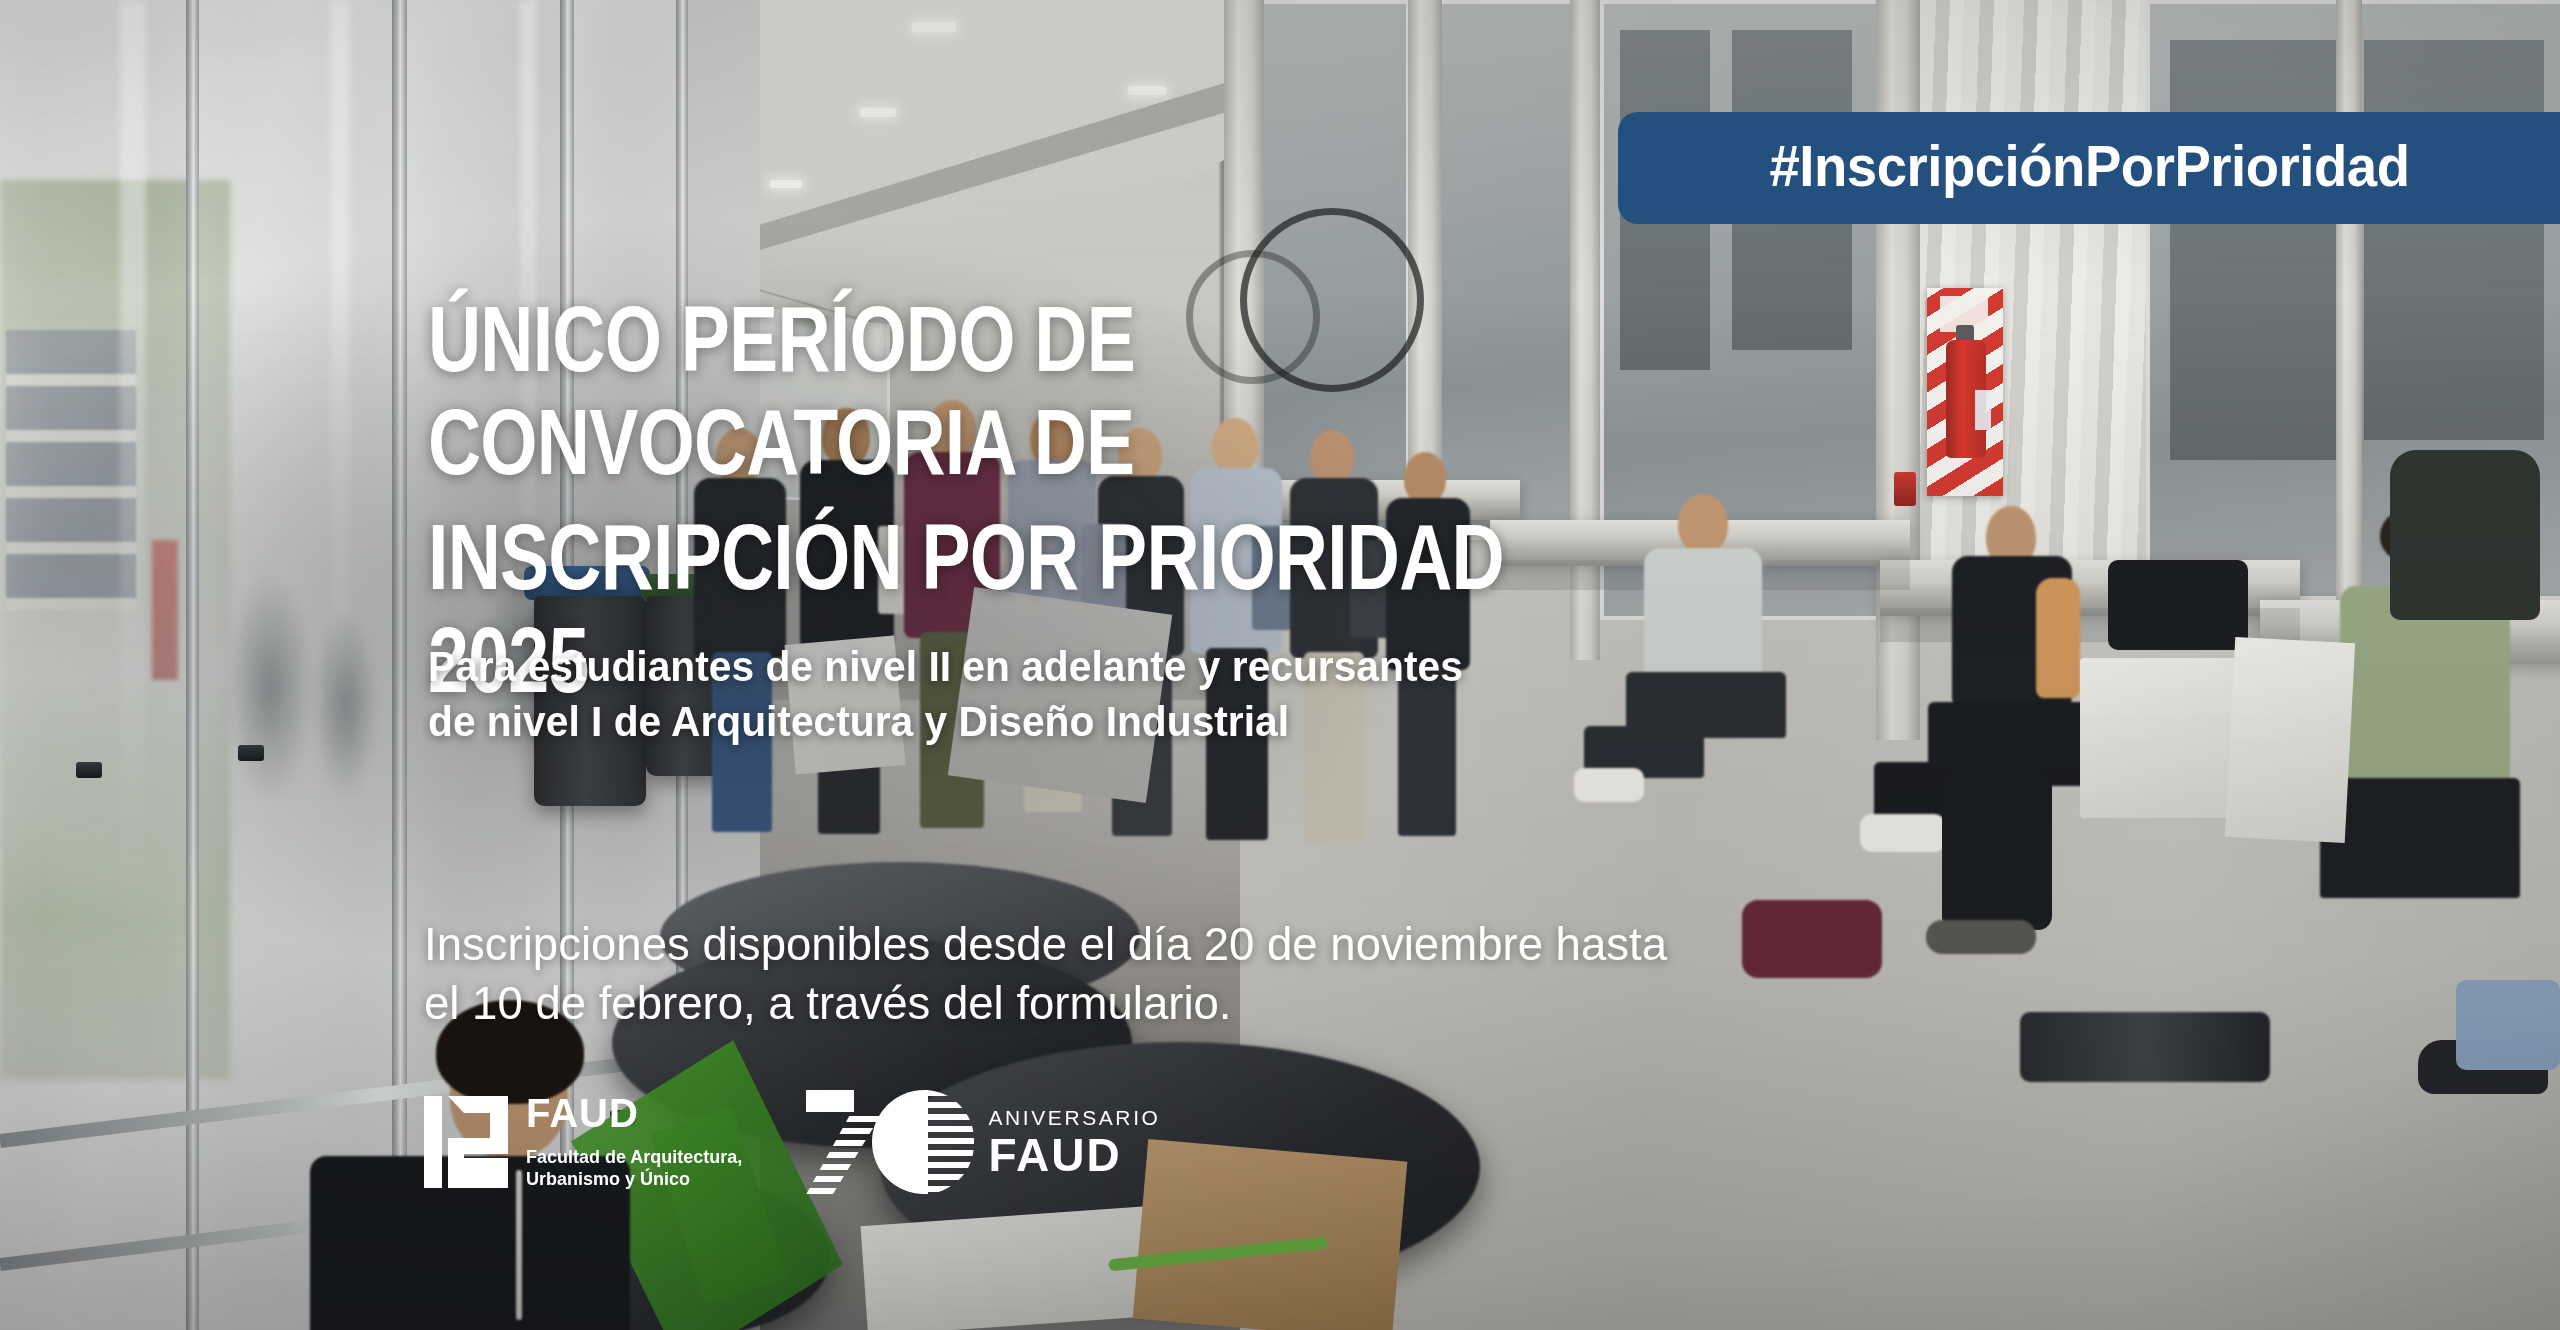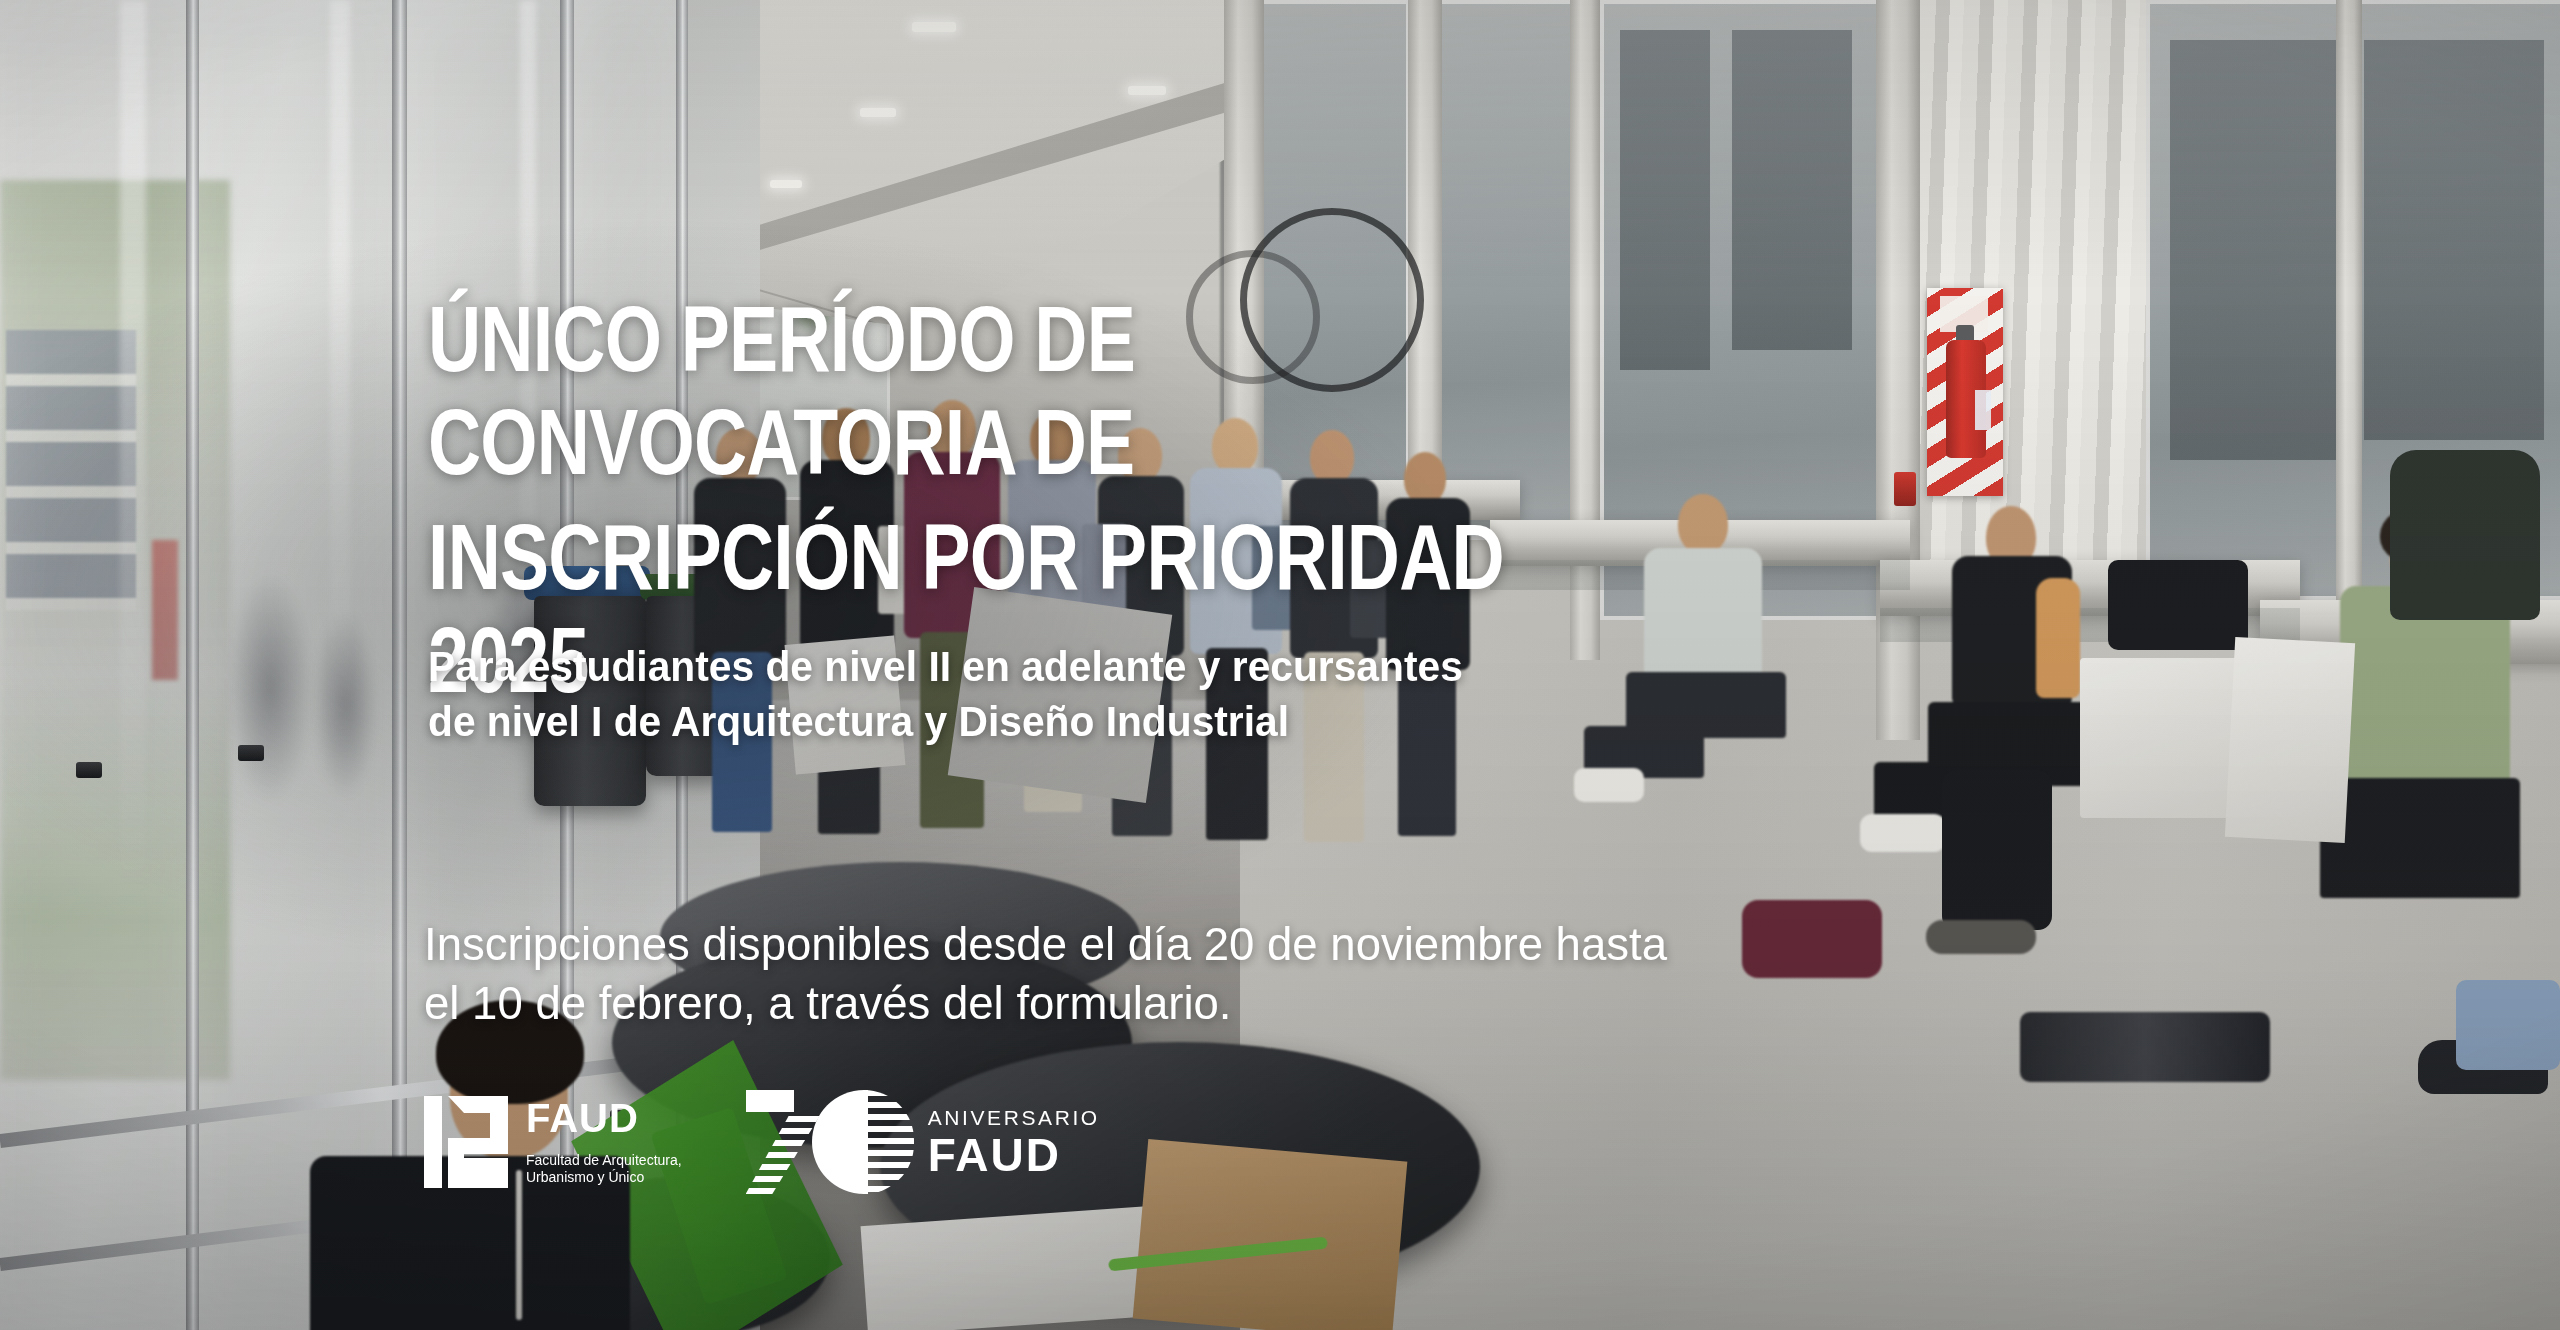--- a/index.html
+++ b/index.html
@@ -267,21 +267,21 @@
   .logo-row{position:absolute;left:424px;top:1082px;height:120px;display:flex;align-items:center;}
 
   
   .faud-mark{position:relative;width:84px;height:92px;margin-right:18px;flex:0 0 auto;}
   .faud-mark .s{position:absolute;background:#fff;}
   .faud-text{margin-right:64px;}
   .faud-abbr{
     color:#fff;font-weight:bold;font-size:40px;letter-spacing:1px;line-height:1;
   }
   .faud-sub{
-    color:#fff;font-weight:normal;font-size:14px;line-height:1.22;margin-top:14px;
+    color:#fff;font-weight:bold;font-size:18px;line-height:1.22;margin-top:14px;
   }
 
   
   .anniv{position:relative;display:flex;align-items:center;margin-right:58px;}
   .num70{position:relative;width:168px;height:104px;margin-right:14px;}
   .n7{position:absolute;left:0;top:0;width:74px;height:104px;}
   .n7 .cap{position:absolute;left:0;top:0;width:48px;height:22px;background:#fff;}
   .n7 .stripes{
     position:absolute;left:0;top:26px;width:74px;height:78px;
     background:repeating-linear-gradient(180deg,#fff 0 6px,rgba(255,255,255,0) 6px 12px);
@@ -525,20 +525,23 @@
       </div>
       <div class="bagw" style="position:absolute;left:516px;top:1170px;width:6px;height:150px;background:#d9d7d2;filter:blur(1px);"></div>
     </div>
 
     <div class="grade"></div>
     <div class="text-scrim"></div>
   </div>
 
   <div class="overlay">
 
+    <div class="hashtag-badge" id="hashtagBadge" style="background: rgb(35, 80, 126);">
+      <span>#InscripciónPorPrioridad</span>
+    </div>
 
     <div class="headline">
       <span class="l1">Único período de convocatoria de</span>
       <span class="l2">inscripción por prioridad 2025</span>
     </div>
 
     <div class="subtitle">
       <div>Para estudiantes de nivel II en adelante y recursantes</div>
       <div>de nivel I de Arquitectura y Diseño Industrial</div>
     </div>

